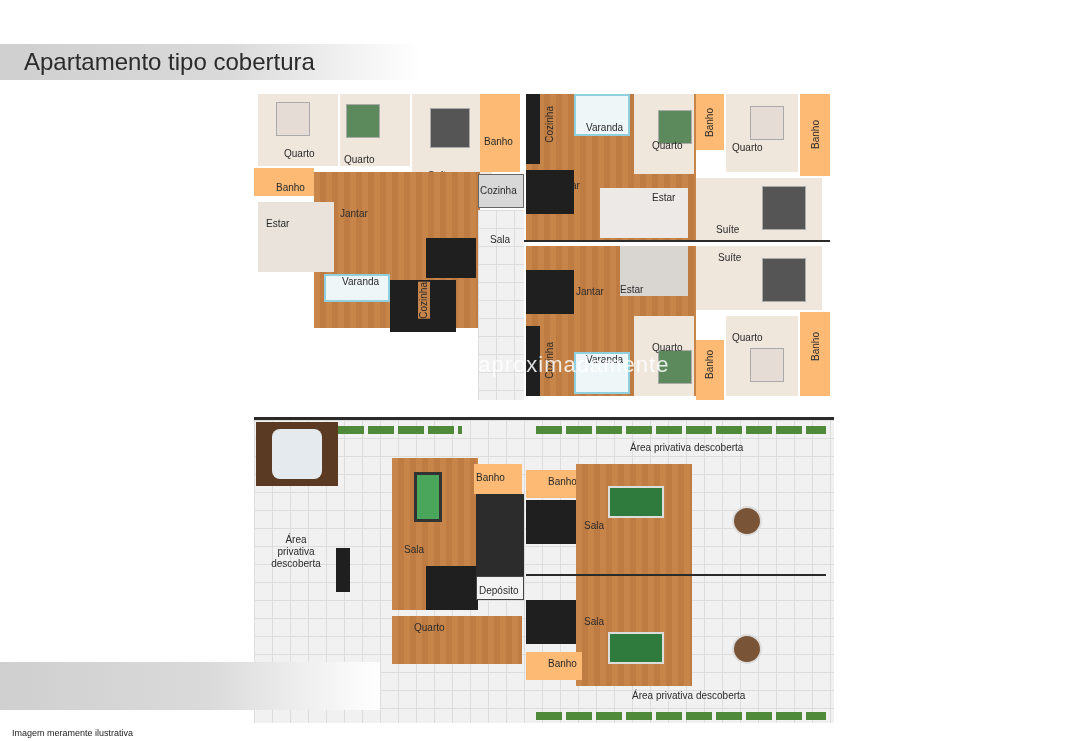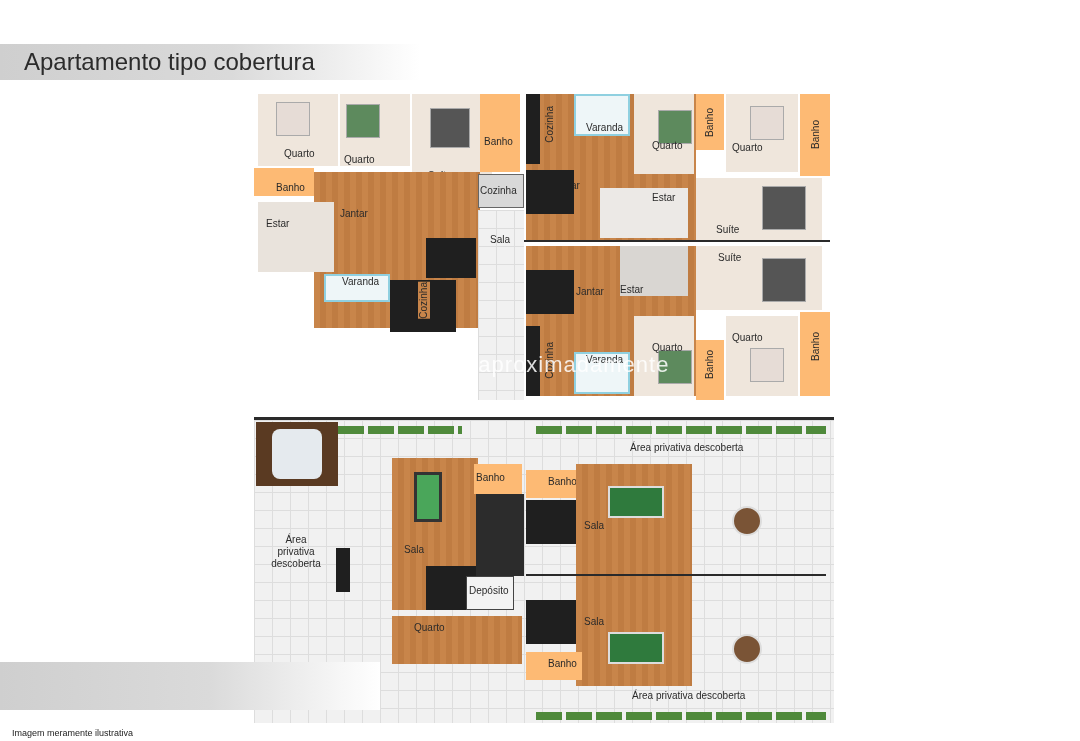--- a/index.html
+++ b/index.html
@@ -148,21 +148,21 @@
   </div>
   <div class="room wood" style="left:138px;top:38px;width:86px;height:152px">
     <div class="green-table" style="left:22px;top:14px;width:28px;height:50px;background:#4aa65a;border:3px solid #333"></div>
     <span class="label" style="left:12px;top:86px">Sala</span>
   </div>
   <div class="room dark" style="left:172px;top:146px;width:52px;height:44px"></div>
   <div class="room bath" style="left:220px;top:44px;width:48px;height:30px">
     <span class="label" style="left:2px;top:8px">Banho</span>
   </div>
   <div class="room" style="left:222px;top:74px;width:48px;height:82px;background:#2c2c2c"></div>
-  <div class="room" style="left:212px;top:156px;width:48px;height:34px;background:#f3f3f3;border:1px solid #444">
+  <div class="room" style="left:222px;top:156px;width:48px;height:24px;background:#f3f3f3;border:1px solid #444">
     <span class="label" style="left:2px;top:8px">Depósito</span>
   </div>
   <div class="room wood" style="left:138px;top:196px;width:130px;height:48px">
     <span class="label" style="left:22px;top:6px">Quarto</span>
   </div>
   <span class="label" style="left:12px;top:114px;width:60px">Área privativa descoberta</span>
   <div class="room dark" style="left:82px;top:128px;width:14px;height:44px"></div>
 
   <div class="room bath" style="left:272px;top:50px;width:56px;height:28px">
     <span class="label" style="left:22px;top:6px">Banho</span>

